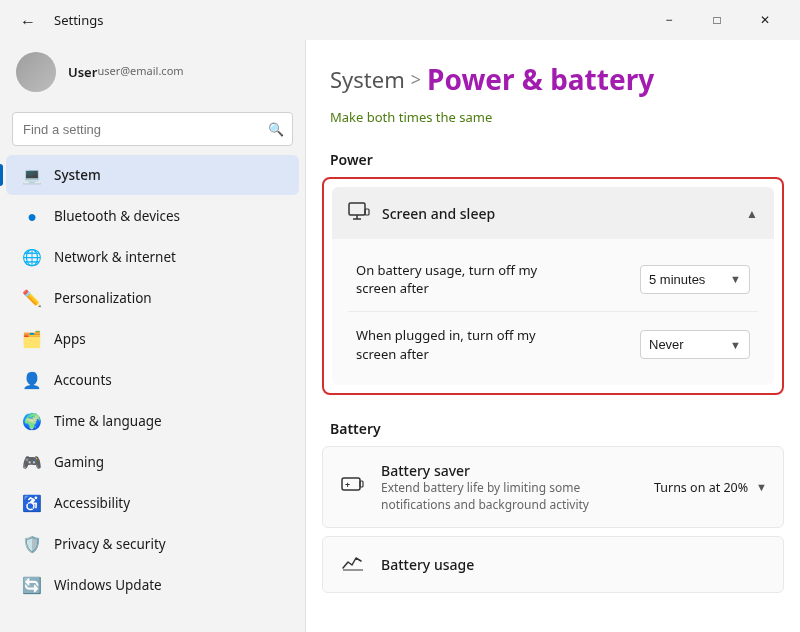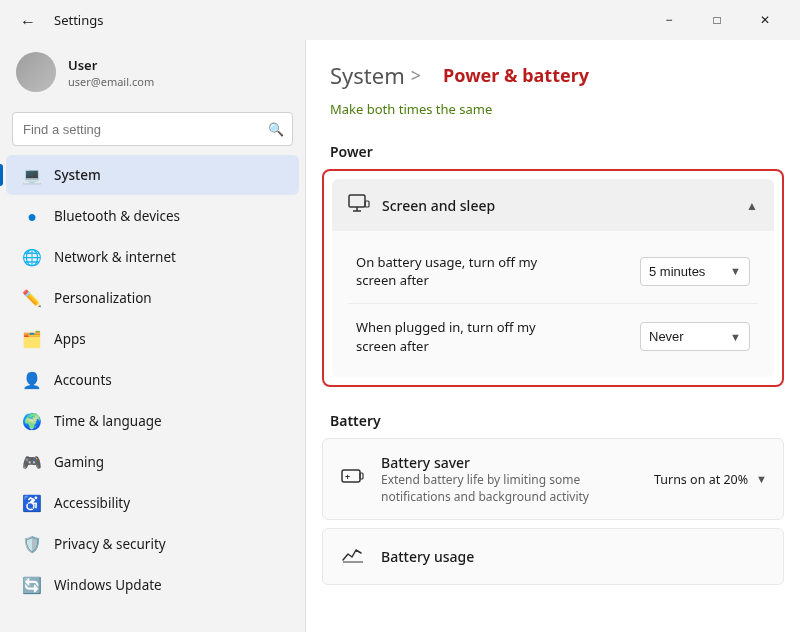--- a/index.html
+++ b/index.html
@@ -75,21 +75,21 @@
       align-items: center;
       justify-content: center;
       overflow: hidden;
     }
     .avatar-inner {
       width: 40px;
       height: 40px;
       border-radius: 50%;
       background: linear-gradient(135deg, #9e9e9e, #bdbdbd);
     }
-    .user-info { display: flex; flex-direction: column; }
+    .user-info { display: flex; flex-direction: row; }
     .user-name { font-size: 13px; font-weight: 600; color: #1a1a1a; }
     .user-email { font-size: 11px; color: #666; }
 
     .search-box {
       margin: 4px 12px 8px 12px;
       position: relative;
     }
     .search-input {
       width: 100%;
       height: 34px;
@@ -165,24 +165,23 @@
     .breadcrumb-item {
       font-size: 22px;
       color: #555;
       font-weight: 400;
     }
     .breadcrumb-separator {
       font-size: 18px;
       color: #888;
     }
     .breadcrumb-current {
-      font-size: 18px;
+      font-size: 28px;
       font-weight: 700;
-      color: #b91c1c;
-      margin-left: 16px;
+      color: #a21caf;
     }
 
     .make-same-link {
       color: #4d7c0f;
       font-size: 13px;
       padding: 0 24px 16px 24px;
       display: block;
       text-decoration: none;
     }
 

